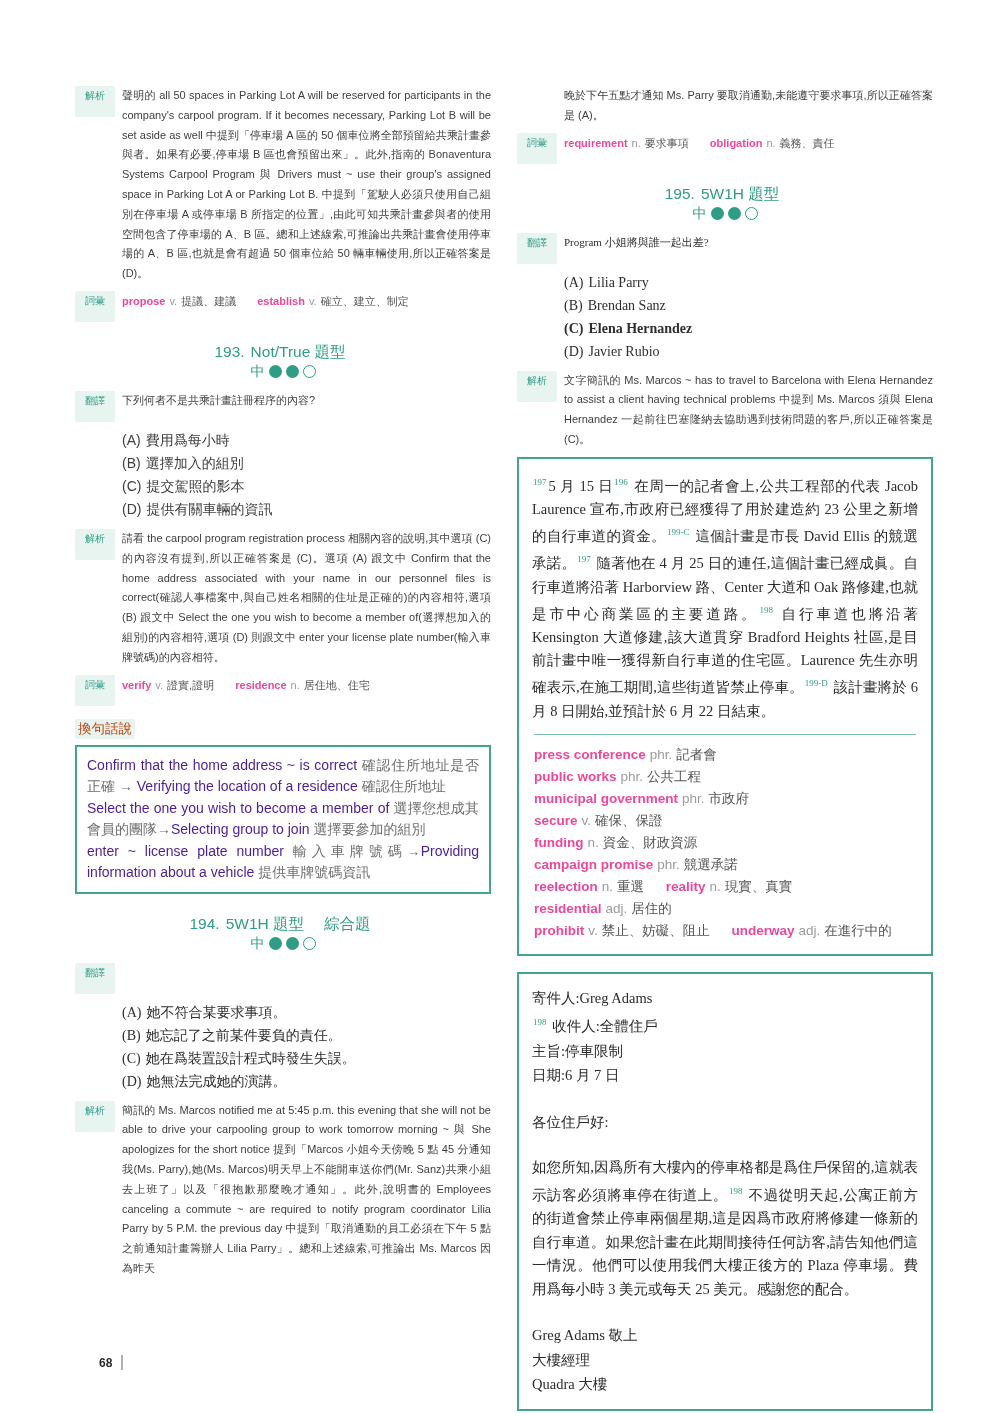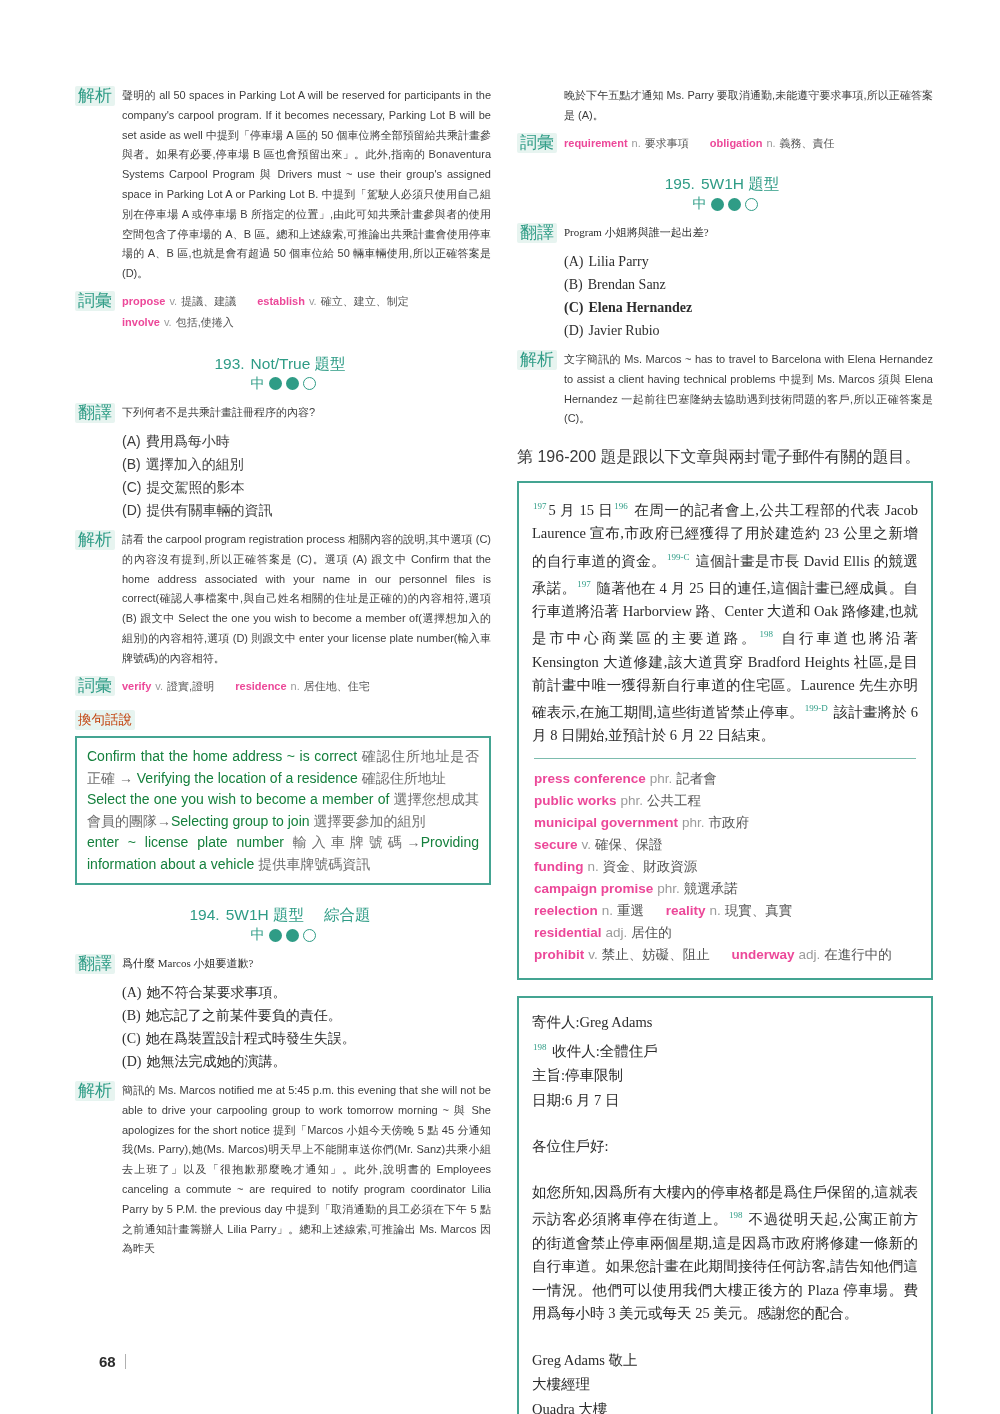--- a/index.html
+++ b/index.html
@@ -2,22 +2,22 @@
 <html><head>
 <meta charset="utf-8">
 <style>
   html,body{margin:0;padding:0;background:#ffffff;}
   .page{position:relative;width:1000px;height:1414px;background:#ffffff;
         font-family:"Liberation Sans",sans-serif;color:#3d3d3d;overflow:hidden;}
   .cols{display:flex;padding:86px 0 0 75px;gap:26px;}
   .col{width:416px;flex:0 0 416px;}
 
   .row{display:flex;margin-bottom:7px;}
-  .lbl{flex:0 0 40px;margin-right:7px;font-size:17px;color:#2f9c86;background:#e7f4f0;
-       height:20px;line-height:20px;text-align:center;border-radius:2px;align-self:flex-start;}
+  .lbl{flex:0 0 40px;margin-right:7px;font-size:10px;color:#2f9c86;background:#e7f4f0;
+       height:31px;line-height:20px;text-align:center;border-radius:2px;align-self:flex-start;}
   .lbl.spacer{background:transparent;}
   .body{flex:1;font-size:11px;line-height:19.8px;margin:0;color:#3d3d3d;}
   .jt{text-align:justify;}
 
   .qheader{display:flex;justify-content:space-between;align-items:center;
            color:#2f9c86;font-size:15.5px;margin:20px 0 10px 0;flex-direction:column;}
   .qtitle span{margin-right:6px;}
   .qtitle .subtype{margin-left:14px;}
   .diff{display:flex;align-items:center;gap:4px;font-size:14px;color:#2f9c86;}
   .dot{width:13px;height:13px;border-radius:50%;box-sizing:border-box;display:inline-block;}
@@ -33,39 +33,39 @@
   .vline{line-height:21.5px;}
   .ve{margin-right:18px;white-space:nowrap;}
   .vw{font-weight:bold;color:#ec4899;}
   .vp{color:#9b9b9b;margin:0 4px 0 4px;}
   .vd{color:#555555;}
 
   .paralabel{display:inline-block;font-size:13.5px;color:#c2410c;background:#e7f4f0;
              padding:1px 3px;border-radius:2px;margin:6px 0 6px 0;}
   .parabox{border:2px solid #44a492;padding:8px 10px;margin-bottom:4px;}
   .parabox p{margin:0;font-size:14px;line-height:21.5px;text-align:justify;}
-  .seg-en{color:#15803d;}
+  .seg-en{color:#4c1d95;}
   .seg-zh{color:#6e6e6e;}
 
   .intro{font-size:16px;line-height:24px;color:#3a3a3a;margin:16px 0 12px 0;text-align:justify;}
 
   .docbox{border:2px solid #44a492;padding:12px 13px;margin-bottom:16px;
           font-family:"Liberation Serif","DejaVu Serif",serif;color:#2b2b2b;}
   .doc-p{margin:0;font-size:14.5px;line-height:23.2px;text-align:justify;}
   .sup{font-size:9px;color:#2f9c86;vertical-align:6px;margin:0 2px 0 1px;}
   .sep{border:none;border-top:1px solid #7dbcae;margin:11px 2px 9px 2px;}
   .boxvocab{font-family:"Liberation Sans",sans-serif;font-size:13.5px;padding:0 2px;}
   .boxvocab .vline{line-height:22px;}
 
   .mail-line{margin:0;font-size:14.5px;line-height:24.5px;}
   .mail-gap{height:22px;}
   .mail-body{margin:0;font-size:14.5px;line-height:23.5px;text-align:justify;}
 
   .footer{position:absolute;left:99px;bottom:44px;display:flex;align-items:center;gap:9px;}
-  .pnum{font-size:15px;font-weight:bold;color:#2b2b2b;}
+  .pnum{font-size:12px;font-weight:bold;color:#2b2b2b;}
   .pbar{width:1.5px;height:15px;background:#b0b0b0;}
 </style>
 </head>
 <body>
 
 <div class="page">
   <div class="cols">
 
     <div class="col">
 
@@ -73,23 +73,20 @@
         <span class="lbl">解析</span>
         <p class="body jt">聲明的 all 50 spaces in Parking Lot A will be reserved for participants in the company's carpool program. If it becomes necessary, Parking Lot B will be set aside as well 中提到「停車場 A 區的 50 個車位將全部預留給共乘計畫參與者。如果有必要,停車場 B 區也會預留出來」。此外,指南的 Bonaventura Systems Carpool Program 與 Drivers must ~ use their group's assigned space in Parking Lot A or Parking Lot B. 中提到「駕駛人必須只使用自己組別在停車場 A 或停車場 B 所指定的位置」,由此可知共乘計畫參與者的使用空間包含了停車場的 A、B 區。總和上述線索,可推論出共乘計畫會使用停車場的 A、B 區,也就是會有超過 50 個車位給 50 輛車輛使用,所以正確答案是 (D)。</p>
       </div>
 
       <div class="row">
         <span class="lbl">詞彙</span>
         <div class="body">
           <div class="vline">
             <span class="ve"><span class="vw">propose</span><span class="vp">v.</span><span class="vd">提議、建議</span></span>
             <span class="ve"><span class="vw">establish</span><span class="vp">v.</span><span class="vd">確立、建立、制定</span></span>
-          </div>
-          <div class="vline">
-            <span class="ve"><span class="vw">involve</span><span class="vp">v.</span><span class="vd">包括,使捲入</span></span>
           </div>
         </div>
       </div>
 
       <div class="qheader">
         <span class="qtitle"><span>193.</span><span>Not/True 題型</span></span>
         <span class="diff">
           <span>中</span>
           <span class="dot filled"></span>
           <span class="dot filled"></span>
@@ -136,21 +133,20 @@
         <span class="diff">
           <span>中</span>
           <span class="dot filled"></span>
           <span class="dot filled"></span>
           <span class="dot empty"></span>
         </span>
       </div>
 
       <div class="row">
         <span class="lbl">翻譯</span>
-        <p class="body sf">爲什麼 Marcos 小姐要道歉?</p>
       </div>
 
       <div class="opts sf">
         <p class="opt"><span class="okey">(A)</span><span>她不符合某要求事項。</span></p>
         <p class="opt"><span class="okey">(B)</span><span>她忘記了之前某件要負的責任。</span></p>
         <p class="opt"><span class="okey">(C)</span><span>她在爲裝置設計程式時發生失誤。</span></p>
         <p class="opt"><span class="okey">(D)</span><span>她無法完成她的演講。</span></p>
       </div>
 
       <div class="row">
@@ -197,21 +193,20 @@
         <p class="opt"><span class="okey">(B)</span><span>Brendan Sanz</span></p>
         <p class="opt bold"><span class="okey">(C)</span><span>Elena Hernandez</span></p>
         <p class="opt"><span class="okey">(D)</span><span>Javier Rubio</span></p>
       </div>
 
       <div class="row">
         <span class="lbl">解析</span>
         <p class="body jt">文字簡訊的 Ms. Marcos ~ has to travel to Barcelona with Elena Hernandez to assist a client having technical problems 中提到 Ms. Marcos 須與 Elena Hernandez 一起前往巴塞隆納去協助遇到技術問題的客戶,所以正確答案是 (C)。</p>
       </div>
 
-      <p class="intro">第 196-200 題是跟以下文章與兩封電子郵件有關的題目。</p>
 
       <div class="docbox">
         <p class="doc-p"><span class="sup">197</span><span>5 月 15 日</span><span class="sup">196</span><span> 在周一的記者會上,公共工程部的代表 Jacob Laurence 宣布,市政府已經獲得了用於建造約 23 公里之新增的自行車道的資金。</span><span class="sup">199-C</span><span> 這個計畫是市長 David Ellis 的競選承諾。</span><span class="sup">197</span><span> 隨著他在 4 月 25 日的連任,這個計畫已經成眞。自行車道將沿著 Harborview 路、Center 大道和 Oak 路修建,也就是市中心商業區的主要道路。</span><span class="sup">198</span><span> 自行車道也將沿著 Kensington 大道修建,該大道貫穿 Bradford Heights 社區,是目前計畫中唯一獲得新自行車道的住宅區。Laurence 先生亦明確表示,在施工期間,這些街道皆禁止停車。</span><span class="sup">199-D</span><span> 該計畫將於 6 月 8 日開始,並預計於 6 月 22 日結束。</span></p>
         <hr class="sep">
         <div class="boxvocab">
           <div class="vline">
             <span class="ve"><span class="vw">press conference</span><span class="vp">phr.</span><span class="vd">記者會</span></span>
             <span class="ve"><span class="vw">public works</span><span class="vp">phr.</span><span class="vd">公共工程</span></span>
           </div>
           <div class="vline">

